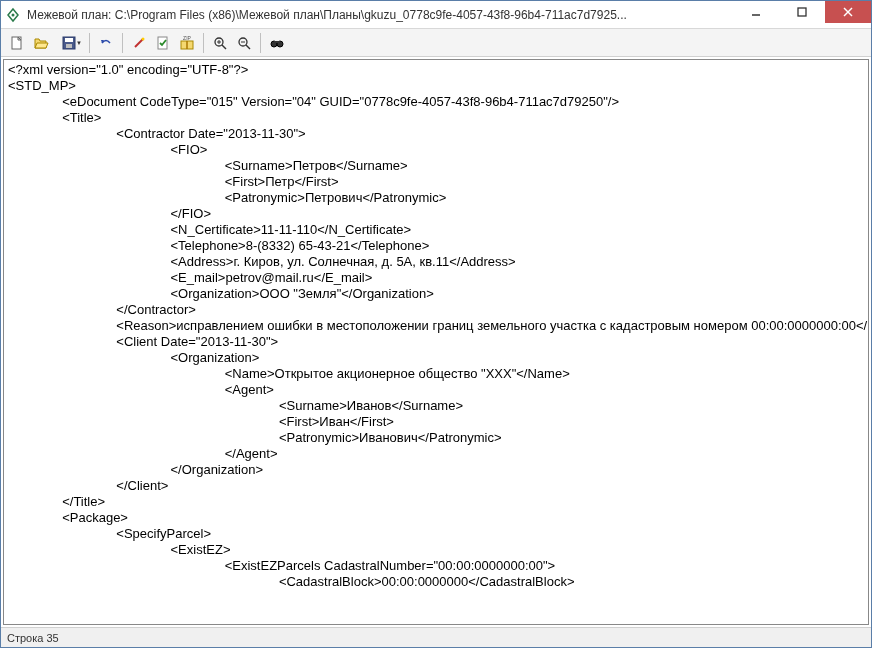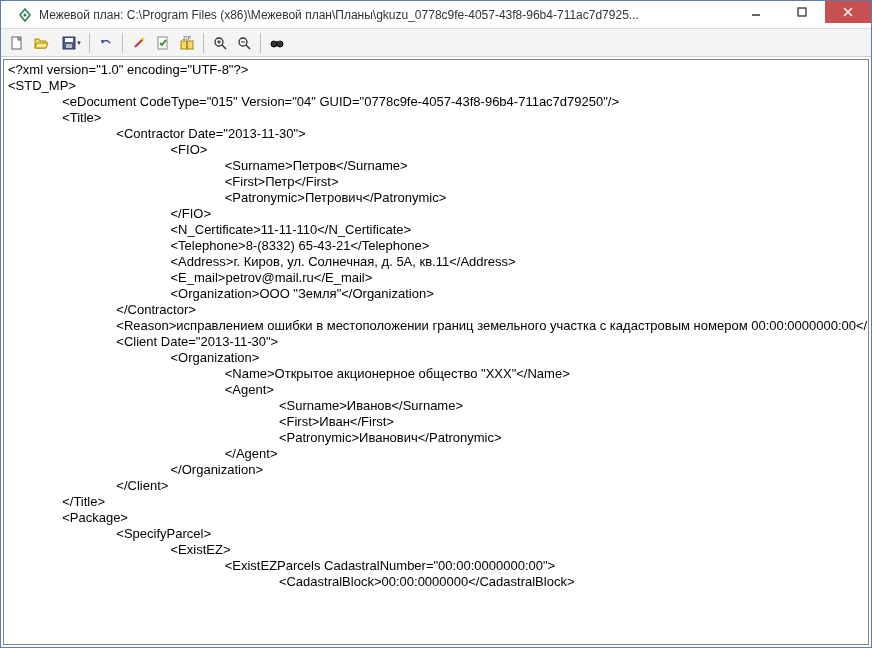--- a/index.html
+++ b/index.html
@@ -3,21 +3,21 @@
 <meta charset="utf-8">
 <style>
   * { box-sizing: border-box; }
   html, body { margin: 0; padding: 0; font-family: Tahoma, Arial, sans-serif; font-size: 12px; }
   .window {
     width: 872px; height: 648px;
     background: #fff; border: 1px solid #5a7ea8; display: flex; flex-direction: column;
   }
   .titlebar {
     height: 28px; background: #fff; border-bottom: 1px solid #d8d8d8;
-    display: flex; align-items: center; padding-left: 16px;
+    display: flex; align-items: center; padding-left: 4px;
   }
   .titlebar .app-icon { width: 16px; height: 16px; margin-right: 6px; flex-shrink: 0; }
   .titlebar .title { flex: 1; color: #333; font-size: 12px; white-space: nowrap; overflow: hidden; }
   .titlebar .win-controls { display: flex; height: 100%; }
   .titlebar .win-btn {
     width: 46px; height: 22px; display: flex; align-items: center; justify-content: center;
     color: #555; cursor: default; font-family: Arial;
   }
   .titlebar .win-btn.close { background: #c75050; color: #fff; width: 46px; }
   .toolbar {
@@ -181,14 +181,17 @@
                                              &lt;/Organization&gt;
                               &lt;/Client&gt;
                &lt;/Title&gt;
                &lt;Package&gt;
                               &lt;SpecifyParcel&gt;
                                              &lt;ExistEZ&gt;
                                                             &lt;ExistEZParcels CadastralNumber="00:00:0000000:00"&gt;
                                                                            &lt;CadastralBlock&gt;00:00:0000000&lt;/CadastralBlock&gt;</div>
   </div>
 
+  <div class="statusbar">
+    <span>Строка 35</span>
+  </div>
 
 </div>
 
 </body></html>

